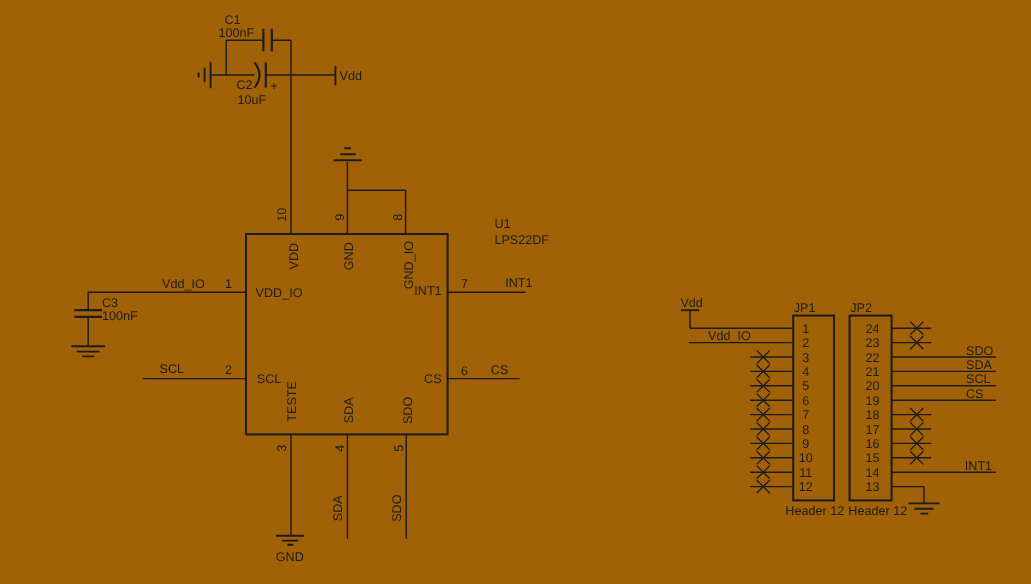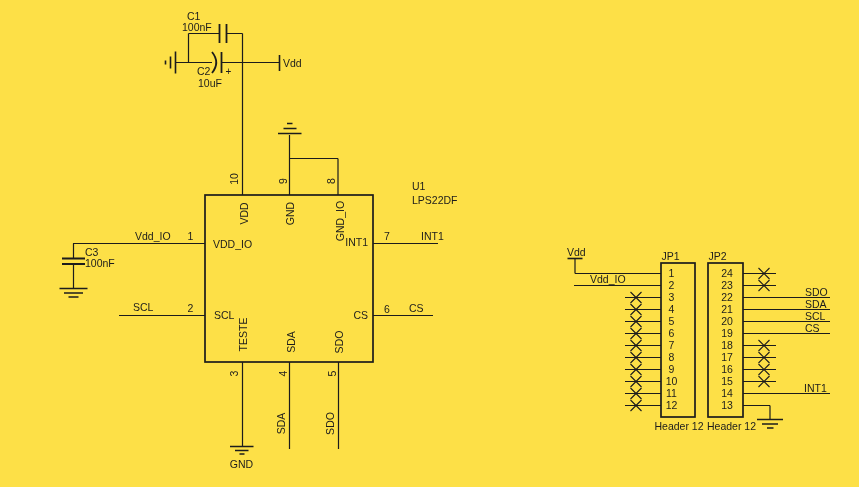--- a/index.html
+++ b/index.html
@@ -1,16 +1,16 @@
 <!DOCTYPE html>
 <html><head>
 <meta charset="utf-8">
 <style>
   html,body{margin:0;padding:0;background:#ffffff;}
-  .stage{position:relative;width:859px;height:487px;background:#fde047;overflow:hidden;}
+  .stage{position:relative;width:859px;height:487px;background:#a16207;overflow:hidden;}
   svg{display:block;}
   .t{font-family:"Liberation Sans",sans-serif;font-size:10.5px;fill:#1c1c1c;}
   .ts{font-family:"Liberation Sans",sans-serif;font-size:10px;fill:#1c1c1c;}
   .w{stroke:#1c1c1c;stroke-width:1.2;fill:none;stroke-linecap:butt;}
   .sym{stroke:#1c1c1c;stroke-width:1.6;fill:none;stroke-linecap:butt;}
   .plate{stroke:#1c1c1c;stroke-width:1.8;fill:none;stroke-linecap:butt;}
   .box{stroke:#1c1c1c;stroke-width:1.7;fill:none;}
   .xm{stroke:#1c1c1c;stroke-width:1.1;fill:none;stroke-linecap:butt;}
 </style>
 </head>

